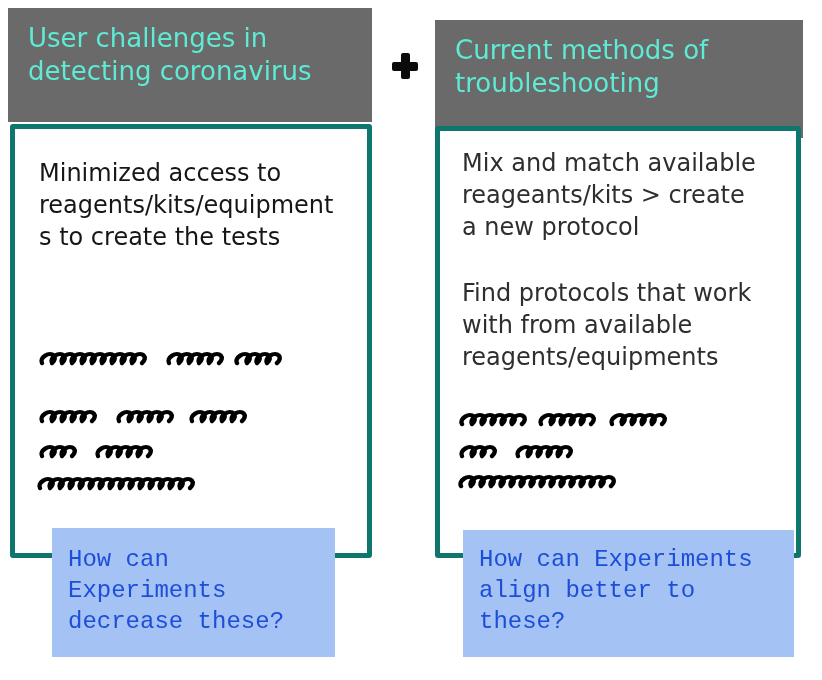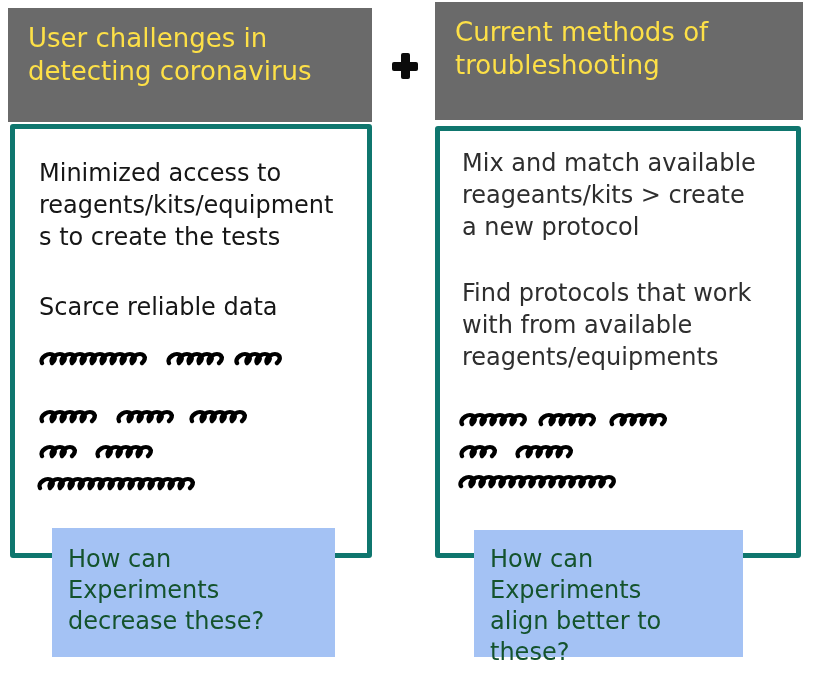--- a/index.html
+++ b/index.html
@@ -2,50 +2,50 @@
 <html><head>
 <meta charset="utf-8">
 <style>
   html,body{margin:0;padding:0;background:#ffffff;}
   #page{
     position:relative;width:822px;height:680px;background:#ffffff;overflow:hidden;
     font-family:"DejaVu Sans","Liberation Sans",sans-serif;
   }
   .multiline{white-space:pre-line;}
   .hdr{
-    position:absolute;background:#6a6a6a;color:#fde047;
+    position:absolute;background:#6a6a6a;color:#5eead4;
     font-size:26px;line-height:33px;font-weight:500;
     padding:14px 20px;box-sizing:border-box;
   }
   .hdr-left{left:8px;top:8px;width:364px;height:114px;}
-  .hdr-right{left:435px;top:2px;width:368px;height:118px;}
+  .hdr-right{left:435px;top:20px;width:368px;height:118px;}
   .plus{position:absolute;left:392px;top:53px;width:26px;height:26px;}
   .plus .bar{position:absolute;background:#0b0b0b;border-radius:2px;}
   .plus .bar.h{left:0;top:8.5px;width:26px;height:9px;}
   .plus .bar.v{left:8.5px;top:0;width:9px;height:26px;}
   .panel{
     position:absolute;background:#ffffff;border:5px solid #0f766e;border-radius:3px;
     box-sizing:border-box;z-index:1;
   }
   .panel-left{left:10px;top:124px;width:362px;height:434px;}
   .panel-right{left:435px;top:126px;width:366px;height:432px;}
   .body{font-size:24px;color:#161616;line-height:32px;overflow-wrap:break-word;}
   .body p{margin:0;}
   .body-left{padding:28px 24px 0 24px;}
   .body-left p + p{margin-top:38px;}
   .body-right{padding:16px 18px 0 22px;color:#2e2e2e;}
   .body-right p + p{margin-top:34px;}
   .scribble-line{position:absolute;display:flex;gap:11px;height:24px;z-index:2;}
   .scribble-line svg{display:block;}
   .note{
-    position:absolute;background:#a4c2f4;color:#14532d;z-index:5;
-    font-size:24px;line-height:31px;box-sizing:border-box;
+    position:absolute;background:#a4c2f4;color:#1d4ed8;z-index:5;
+    font-size:24px;line-height:31px;box-sizing:border-box;font-family:Liberation Mono, monospace;
   }
   .note-left{left:52px;top:528px;width:283px;height:129px;padding:16px 10px 0 16px;}
-  .note-right{left:474px;top:530px;width:269px;height:127px;padding:14px 10px 0 16px;}
+  .note-right{left:463px;top:530px;width:331px;height:127px;padding:14px 10px 0 16px;}
 </style>
 </head>
 <body>
 
 <div id="page">
 
   <div class="hdr hdr-left">
     <span class="multiline">User challenges in
 detecting coronavirus</span>
   </div>
@@ -58,21 +58,20 @@
   <div class="hdr hdr-right">
     <span class="multiline">Current methods of
 troubleshooting</span>
   </div>
 
   <div class="panel panel-left">
     <div class="body body-left">
       <p class="multiline">Minimized access to
 reagents/kits/equipment
 s to create the tests</p>
-      <p class="multiline">Scarce reliable data</p>
     </div>
   </div>
 
   <div class="panel panel-right">
     <div class="body body-right">
       <p class="multiline">Mix and match available
 reageants/kits &gt; create
 a new protocol</p>
       <p class="multiline">Find protocols that work
 with from available

